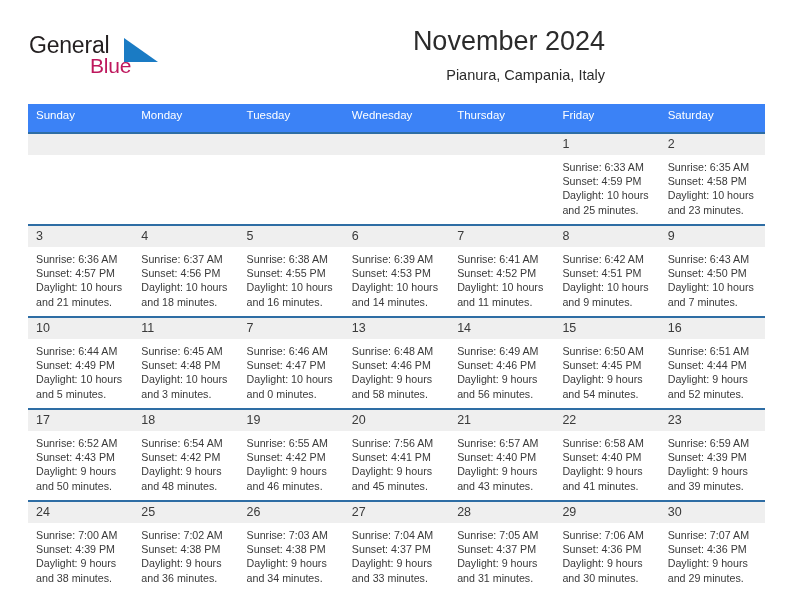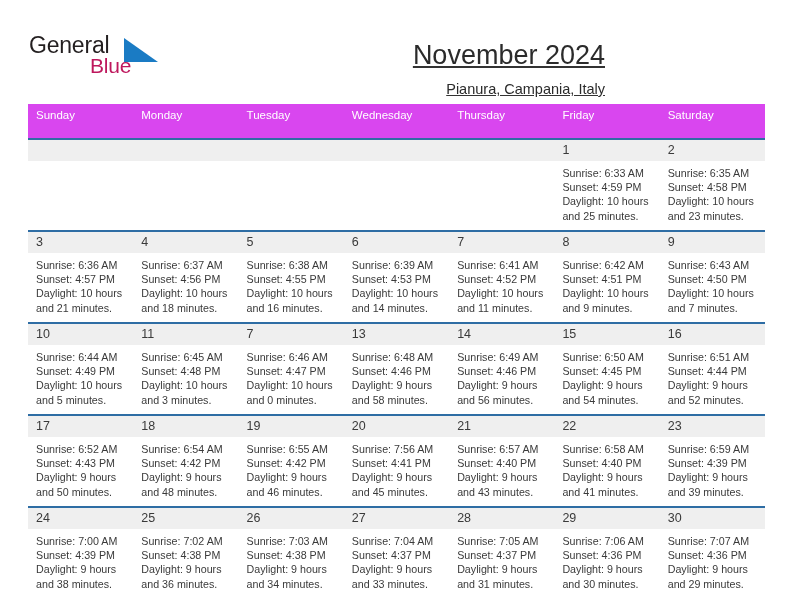--- a/index.html
+++ b/index.html
@@ -59,23 +59,22 @@
     left: 96px;
     top: 6px;
     width: 36px;
     height: 24px;
   }
   .brand-mark svg { display: block; }
 
   .title-block {
     position: absolute;
     right: 0;
-    top: 14px;
+    top: 0;
     text-align: right;
-    text-decoration: underline;
   }
   .cal-title {
     font-size: 27px;
     color: #2b2b2b;
     line-height: 34px;
     white-space: nowrap;
     font-weight: normal;
     margin: 0;
   }
   .cal-subtitle {
@@ -89,26 +88,26 @@
   
   .calendar {
     position: absolute;
     left: 28px;
     top: 104px;
     width: 737px;
     border-collapse: collapse;
     table-layout: fixed;
   }
   .calendar th {
-    background: #d946ef;
+    background: #3b82f6;
     color: #ffffff;
     font-size: 11.5px;
     font-weight: normal;
     text-align: left;
-    padding: 5px 0 16px 8px;
+    padding: 5px 0 10px 8px;
     height: 12px;
     line-height: 13px;
   }
   .calendar td {
     vertical-align: top;
     width: 105.28px;
     padding: 0;
     border-top: 2px solid #2e6da4;
     background: #ffffff;
     height: 76px;

